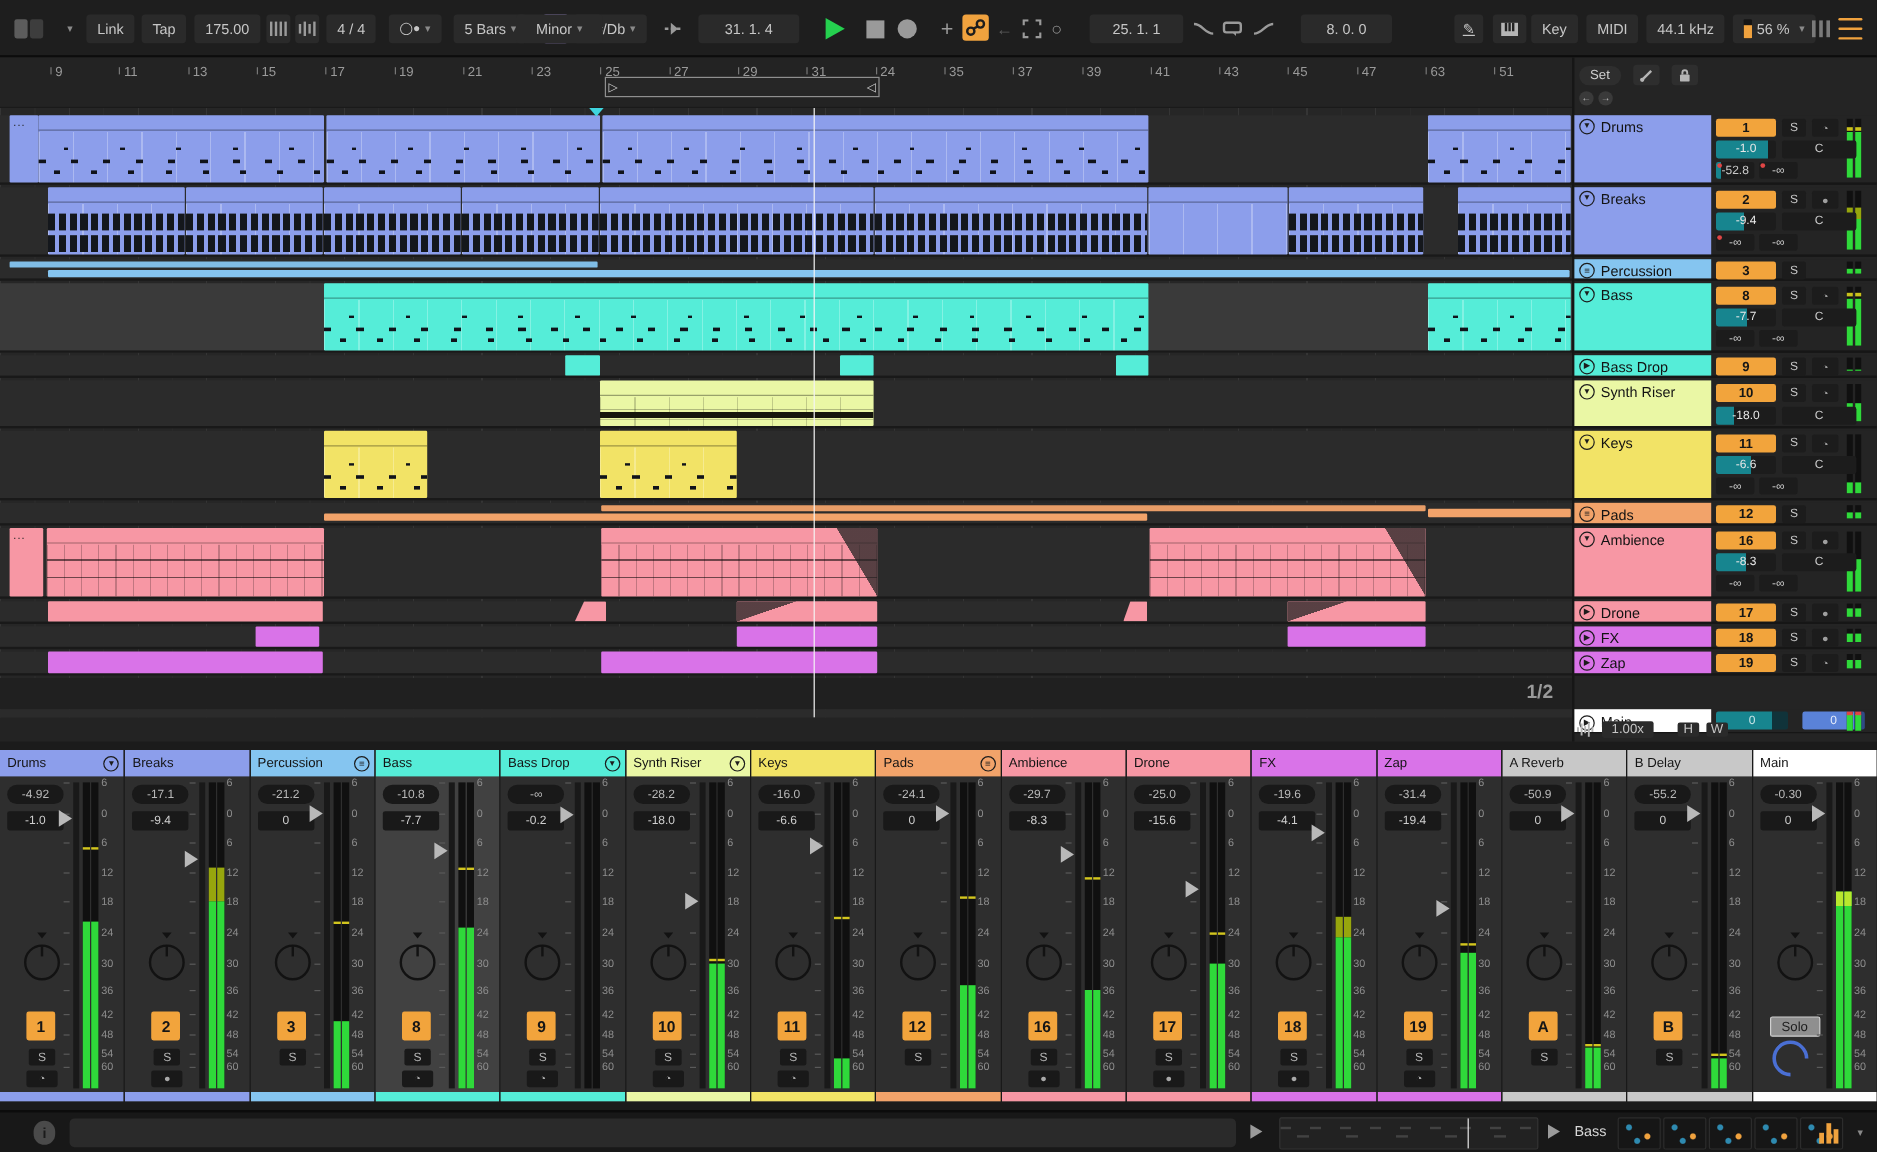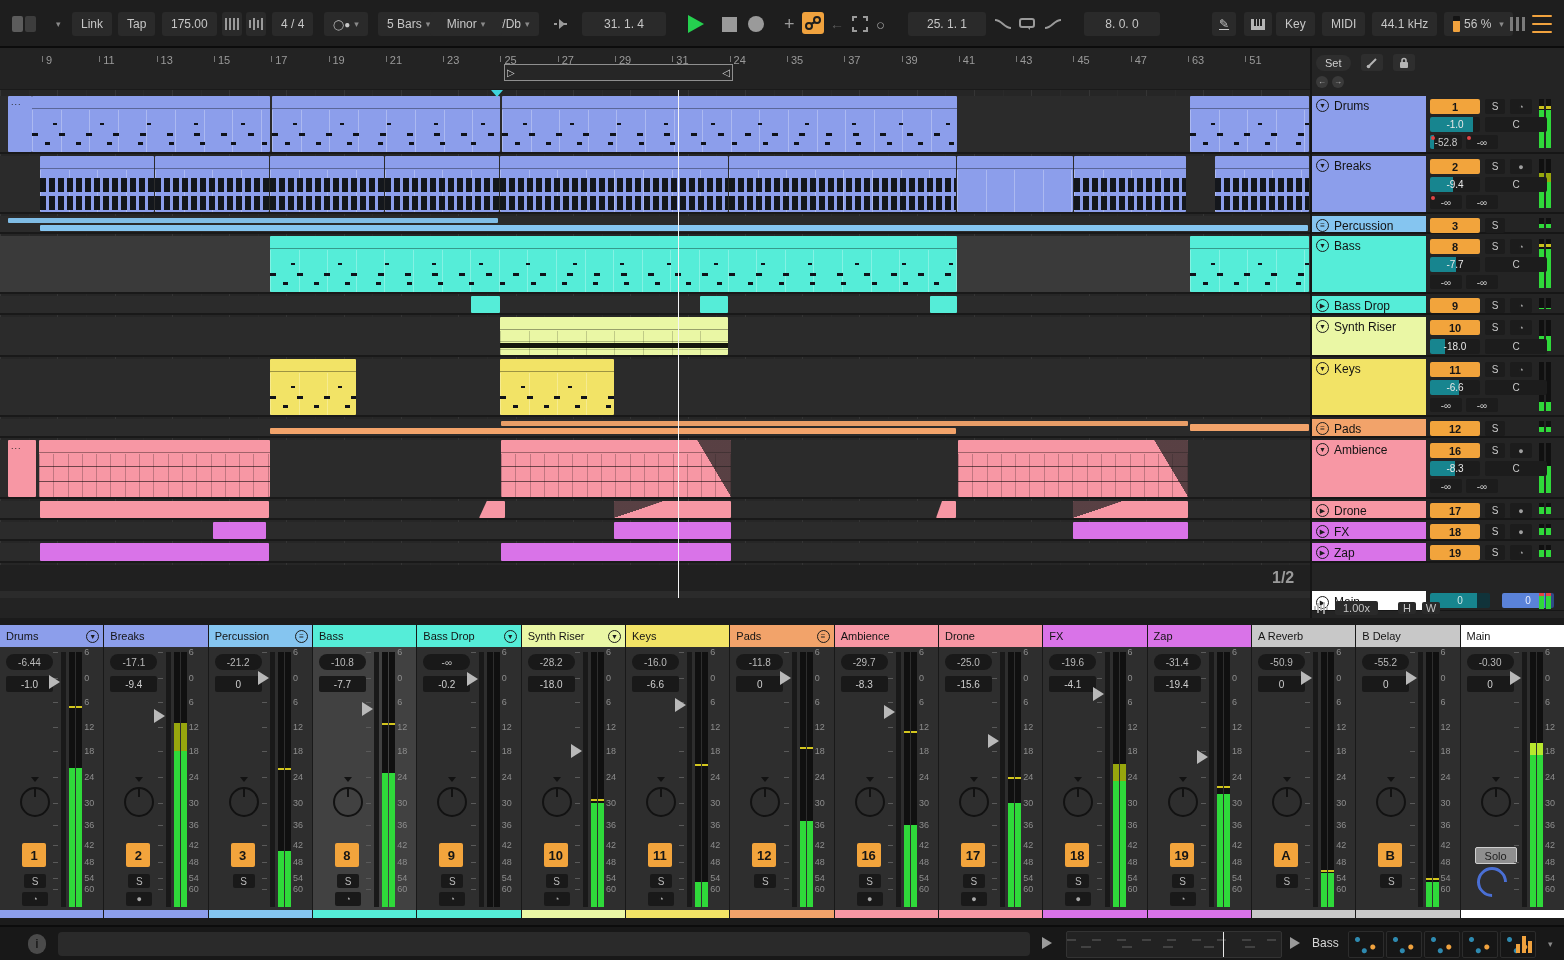--- a/index.html
+++ b/index.html
@@ -815,21 +815,21 @@
         <div class="cyan-tri-up" style="left: 492px; top: 3px;"></div>
       </div>
   </div>
 
   <div id="mixer">
       <div class="strip">
         <div class="strip-head" style="background: rgb(140, 158, 235);">
           <span>Drums</span>
           <span class="fold-ci" style="font-size: 7px;">▼</span>
         </div>
-        <div class="peak">-6.44</div>
+        <div class="peak">-4.92</div>
         <div class="fval">-1.0</div>
         <div class="knob-caret"></div>
         <div class="knob"></div>
         <div class="badge">1</div>
         <div class="sbtn">S</div>
         <div class="monbtn">◔</div>
         <div class="gticks">
           <i style="top: 0px;"></i>
           <i style="top: 26px;"></i>
           <i style="top: 50px;"></i>
@@ -1183,21 +1183,21 @@
           <span style="top: 221px;">54</span>
           <span style="top: 232px;">60</span>
         </div>
         <div class="strip-foot" style="background: rgb(242, 227, 102);"></div>
       </div>
       <div class="strip">
         <div class="strip-head" style="background: rgb(242, 163, 106);">
           <span>Pads</span>
           <span class="fold-ci" style="font-size: 8px;">≡</span>
         </div>
-        <div class="peak">-11.8</div>
+        <div class="peak">-24.1</div>
         <div class="fval">0</div>
         <div class="knob-caret"></div>
         <div class="knob"></div>
         <div class="badge">12</div>
         <div class="sbtn">S</div>
         <div class="gticks">
           <i style="top: 0px;"></i>
           <i style="top: 26px;"></i>
           <i style="top: 50px;"></i>
           <i style="top: 75px;"></i>

